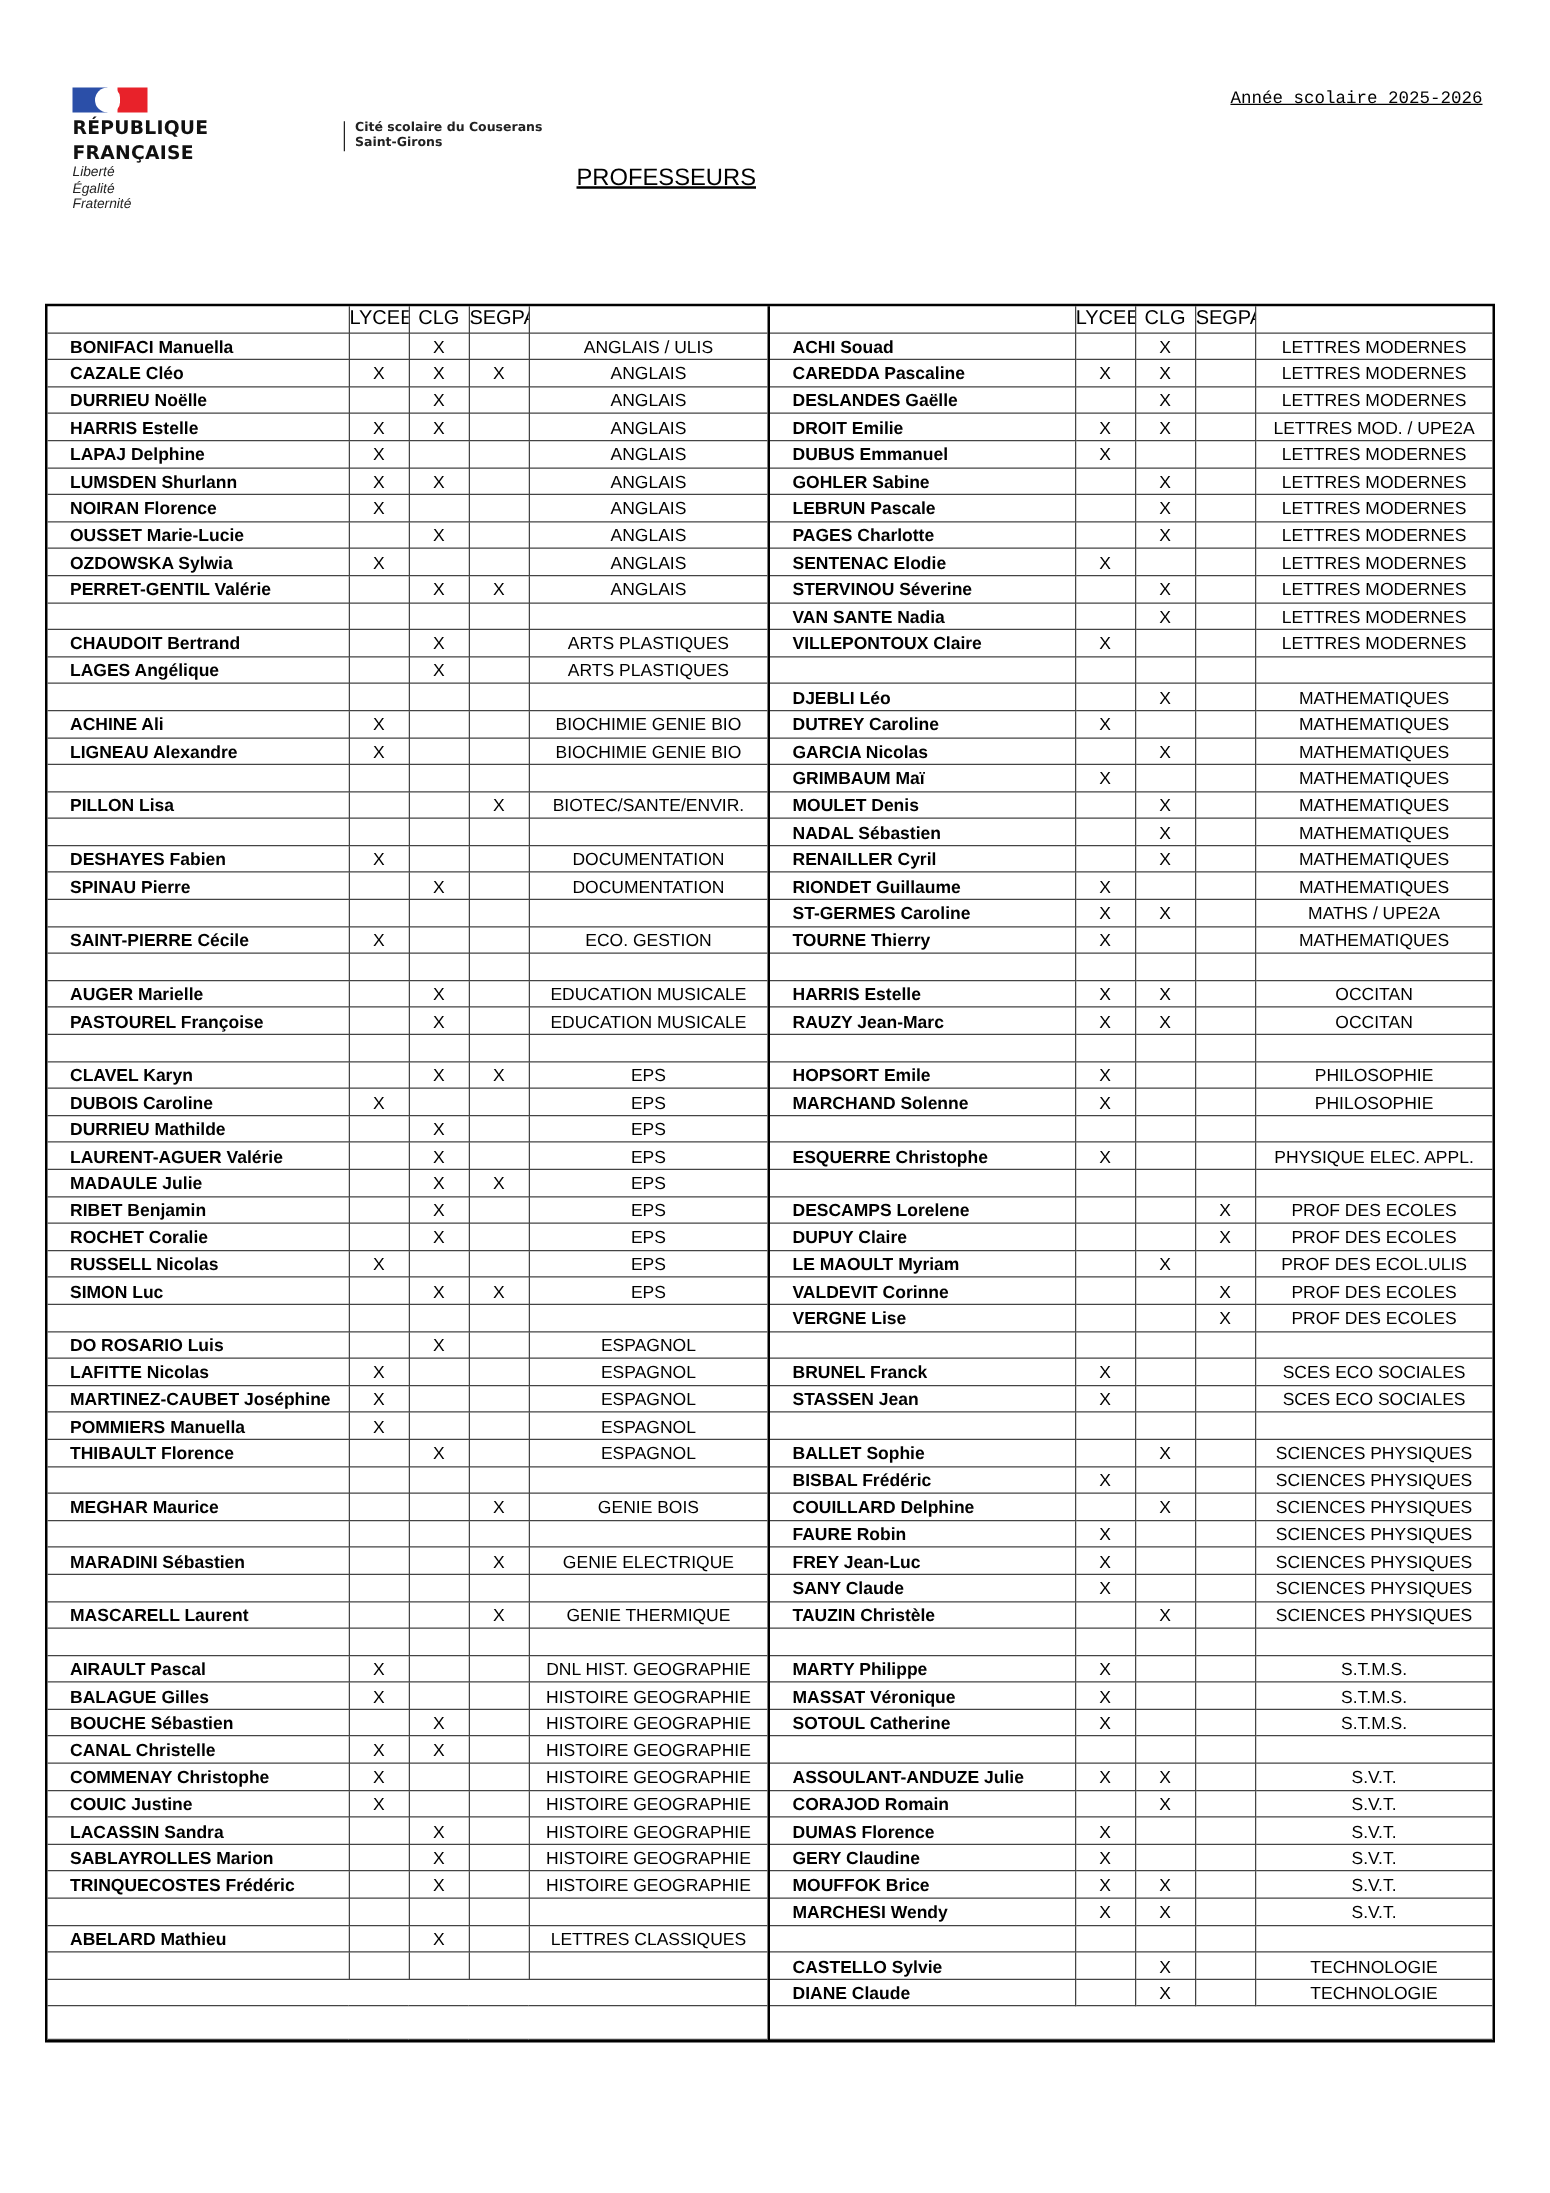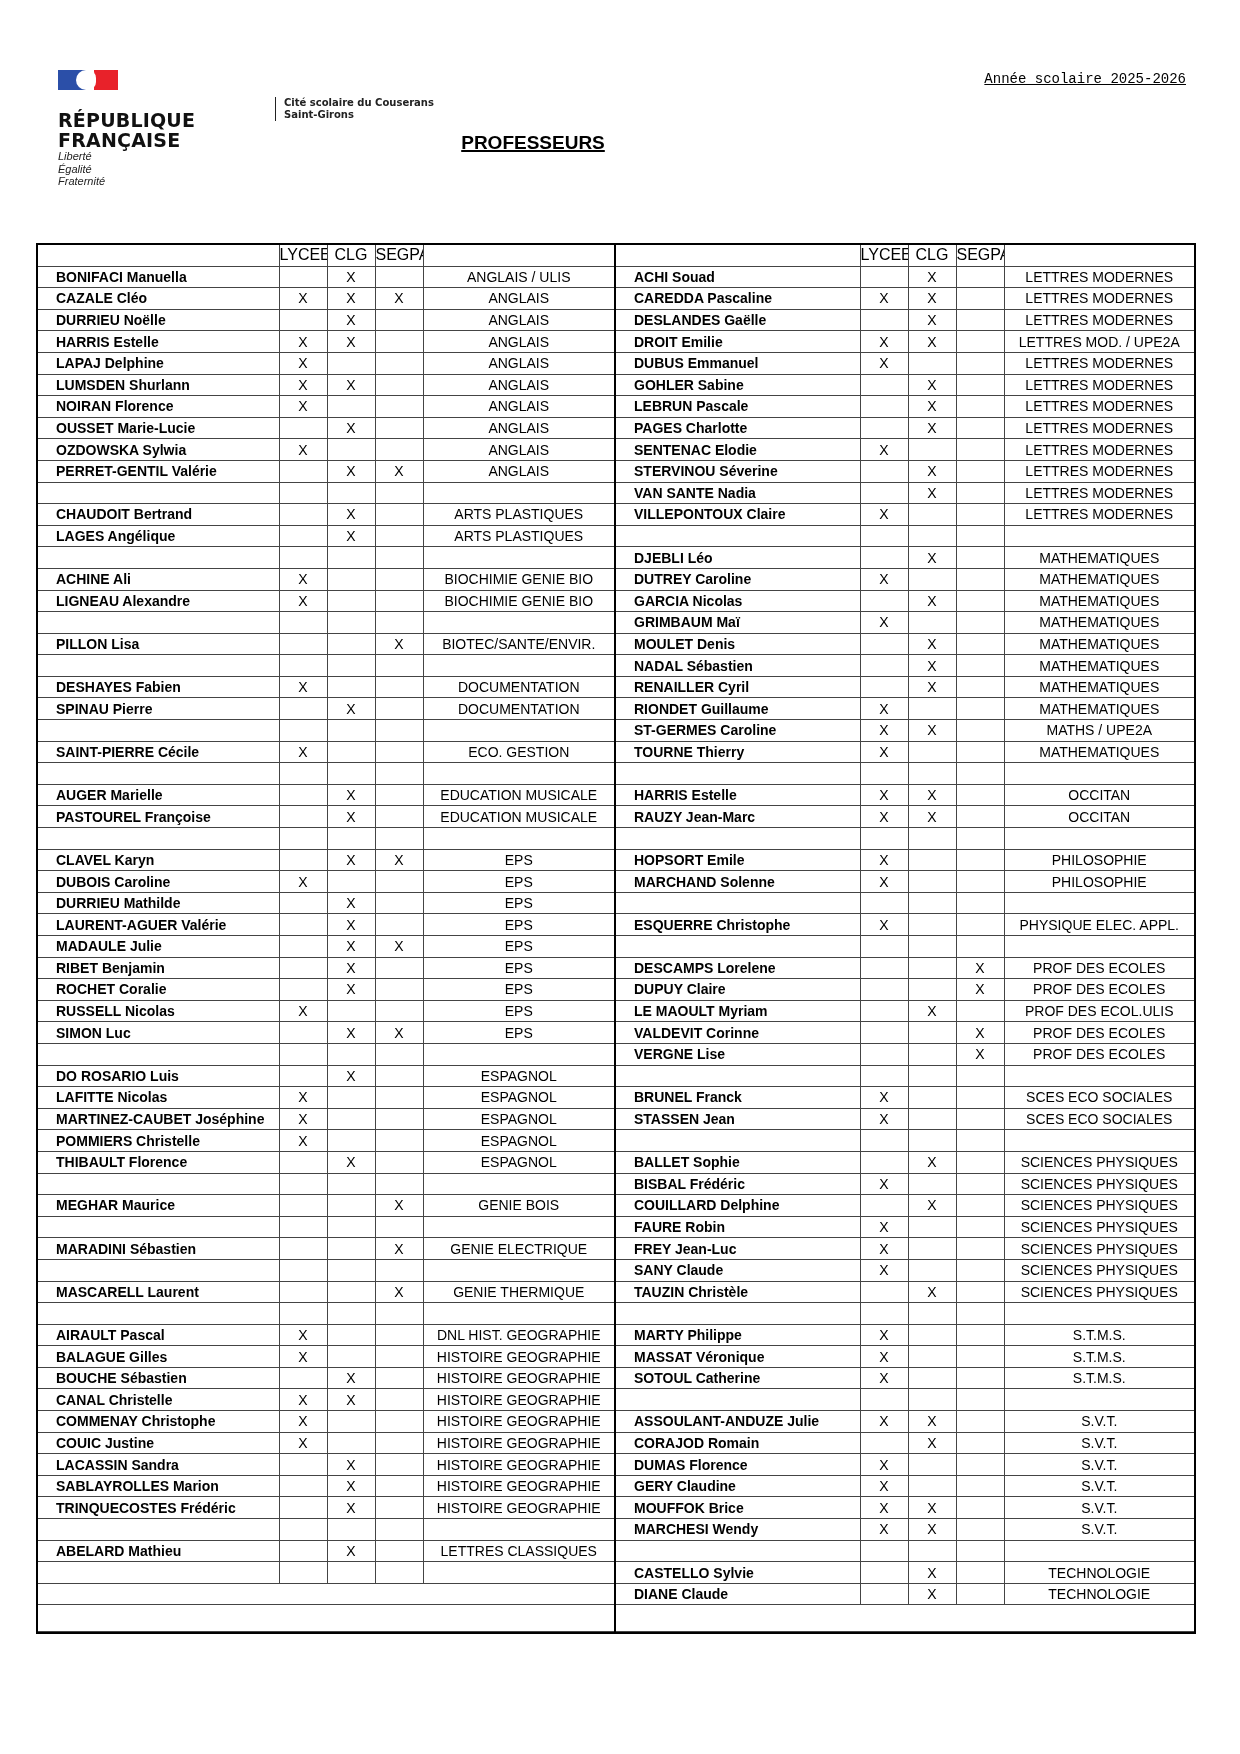--- a/index.html
+++ b/index.html
@@ -3,25 +3,25 @@
 <meta charset="utf-8">
 <style>
   html, body { margin: 0; padding: 0; background: #ffffff; }
   body { width: 1240px; height: 1754px; position: relative; font-family: "Liberation Sans", sans-serif; color: #000; overflow: hidden; }
   .logo-block { position: absolute; left: 58px; top: 70px; width: 150px; }
   .flag { position: relative; width: 60px; height: 20px; display: flex; }
   .flag .blue { width: 28px; height: 20px; background: #2b4fa8; }
   .flag .white { width: 8px; height: 20px; background: #ffffff; }
   .flag .red { width: 24px; height: 20px; background: #e8222a; }
   .flag .marianne { position: absolute; left: 18px; top: 0; width: 20px; height: 20px; background: #ffffff; border-radius: 50% 40% 40% 50%; }
-  .rf-title { font-family: "DejaVu Sans", sans-serif; font-weight: bold; font-size: 19px; line-height: 20px; letter-spacing: 0.2px; margin-top: 20px; color: #111; }
+  .rf-title { font-family: "DejaVu Sans", sans-serif; font-weight: bold; font-size: 15px; line-height: 20px; letter-spacing: 0.2px; margin-top: 2px; color: #111; }
   .motto { font-family: Liberation Sans, sans-serif; font-style: italic; font-size: 11px; line-height: 12.5px; margin-top: 0; color: #222; }
   .school { position: absolute; left: 275px; top: 97px; border-left: 1px solid #222; padding-left: 8px; font-family: "DejaVu Sans", sans-serif; font-weight: bold; font-size: 10px; line-height: 12px; color: #222; }
   .year { position: absolute; right: 54px; top: 71px; font-size: 14px; text-decoration: underline; font-family: Liberation Mono, monospace; }
-  .title { position: absolute; left: 0; width: 1016px; top: 132px; text-align: center; font-weight: bold; font-size: 19px; text-decoration: underline; text-decoration-thickness: 2px; padding-left: 50px; box-sizing: border-box; }
+  .title { position: absolute; left: 0; width: 1016px; top: 132px; text-align: center; font-weight: normal; font-size: 19px; text-decoration: underline; text-decoration-thickness: 2px; padding-left: 50px; box-sizing: border-box; }
   .table-wrap { position: absolute; left: 36px; top: 243px; width: 1160px; border: 2.5px solid #000; box-sizing: border-box; display: flex; }
   .half { width: 50%; box-sizing: border-box; }
   .half.left { border-right: 2.5px solid #000; }
   table { border-collapse: collapse; width: 100%; table-layout: fixed; }
   td { border: 1px solid #444; height: 20.6px; padding: 0; font-size: 14px; line-height: 20px; white-space: nowrap; overflow: hidden; }
   tr td:first-child { border-left: none; }
   tr td:last-child { border-right: none; }
   tr:first-child td { border-top: none; }
   td.name { font-weight: bold; padding-left: 18px; font-size: 14px; }
   td.mark { text-align: center; font-size: 14px; }
@@ -355,21 +355,21 @@
             <td class="subject">ESPAGNOL</td>
           </tr>
           <tr>
             <td class="name">MARTINEZ-CAUBET Joséphine</td>
             <td class="mark">X</td>
             <td class="mark"></td>
             <td class="mark"></td>
             <td class="subject">ESPAGNOL</td>
           </tr>
           <tr>
-            <td class="name">POMMIERS Christelle</td>
+            <td class="name">POMMIERS Manuella</td>
             <td class="mark">X</td>
             <td class="mark"></td>
             <td class="mark"></td>
             <td class="subject">ESPAGNOL</td>
           </tr>
           <tr>
             <td class="name">THIBAULT Florence</td>
             <td class="mark"></td>
             <td class="mark">X</td>
             <td class="mark"></td>

